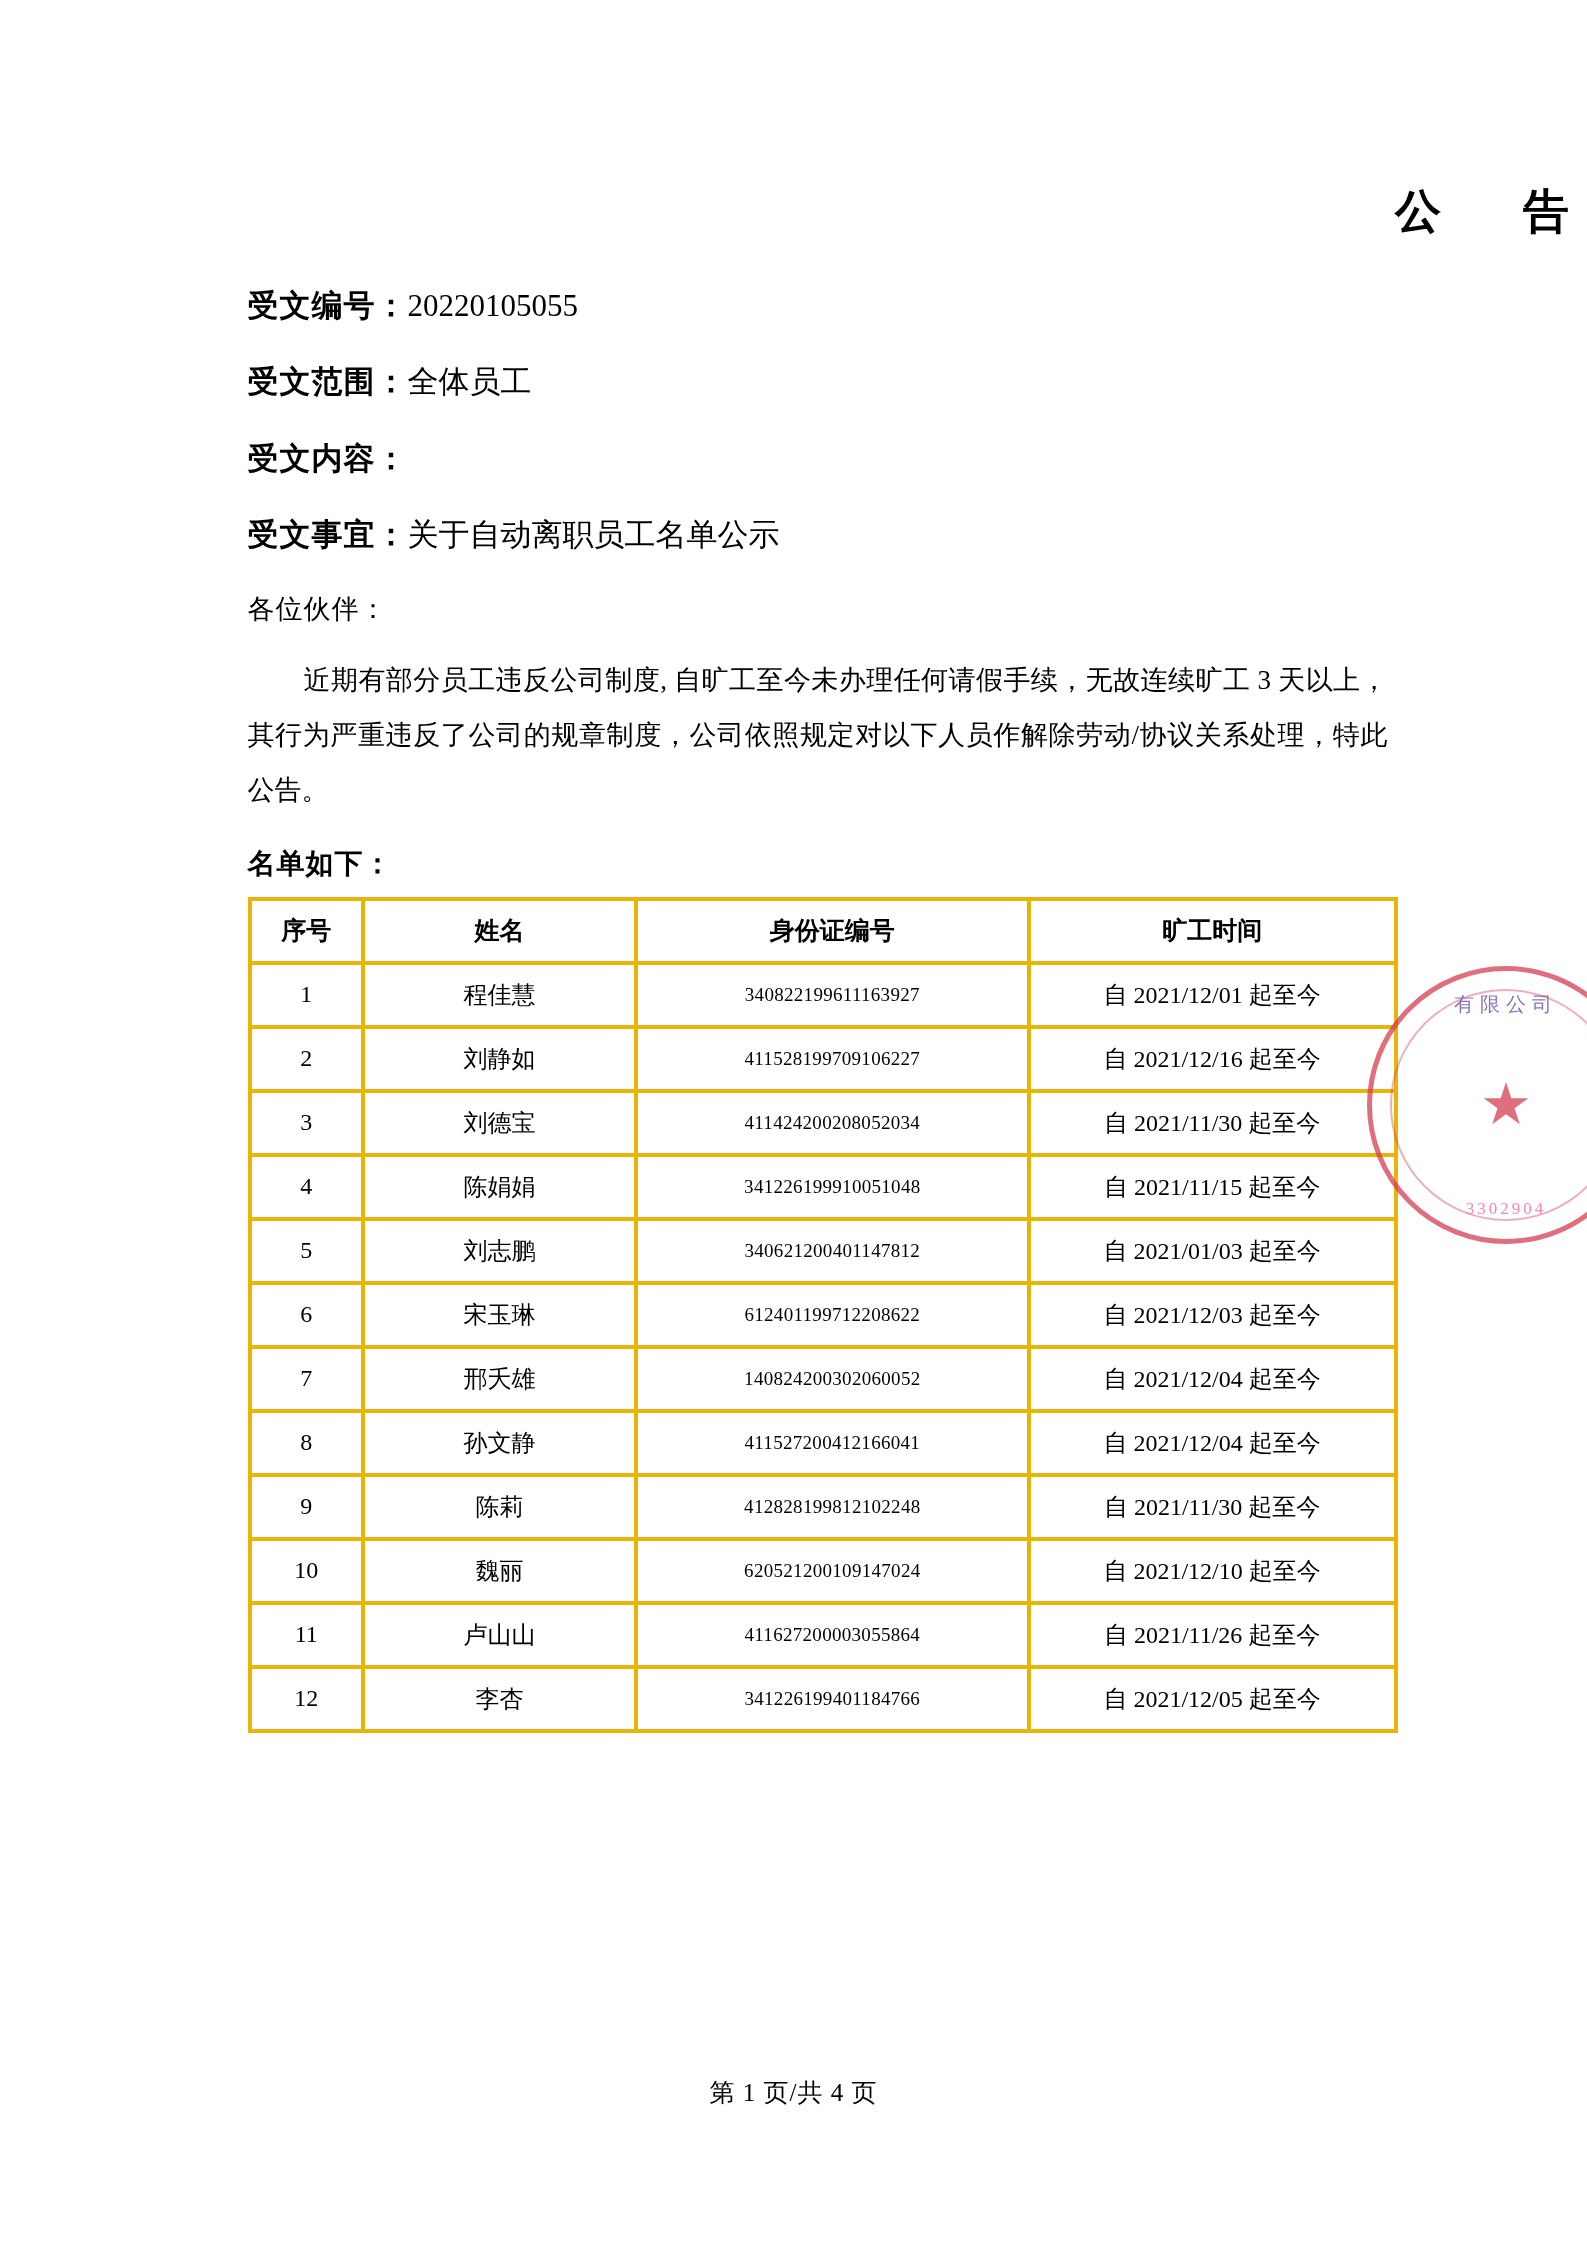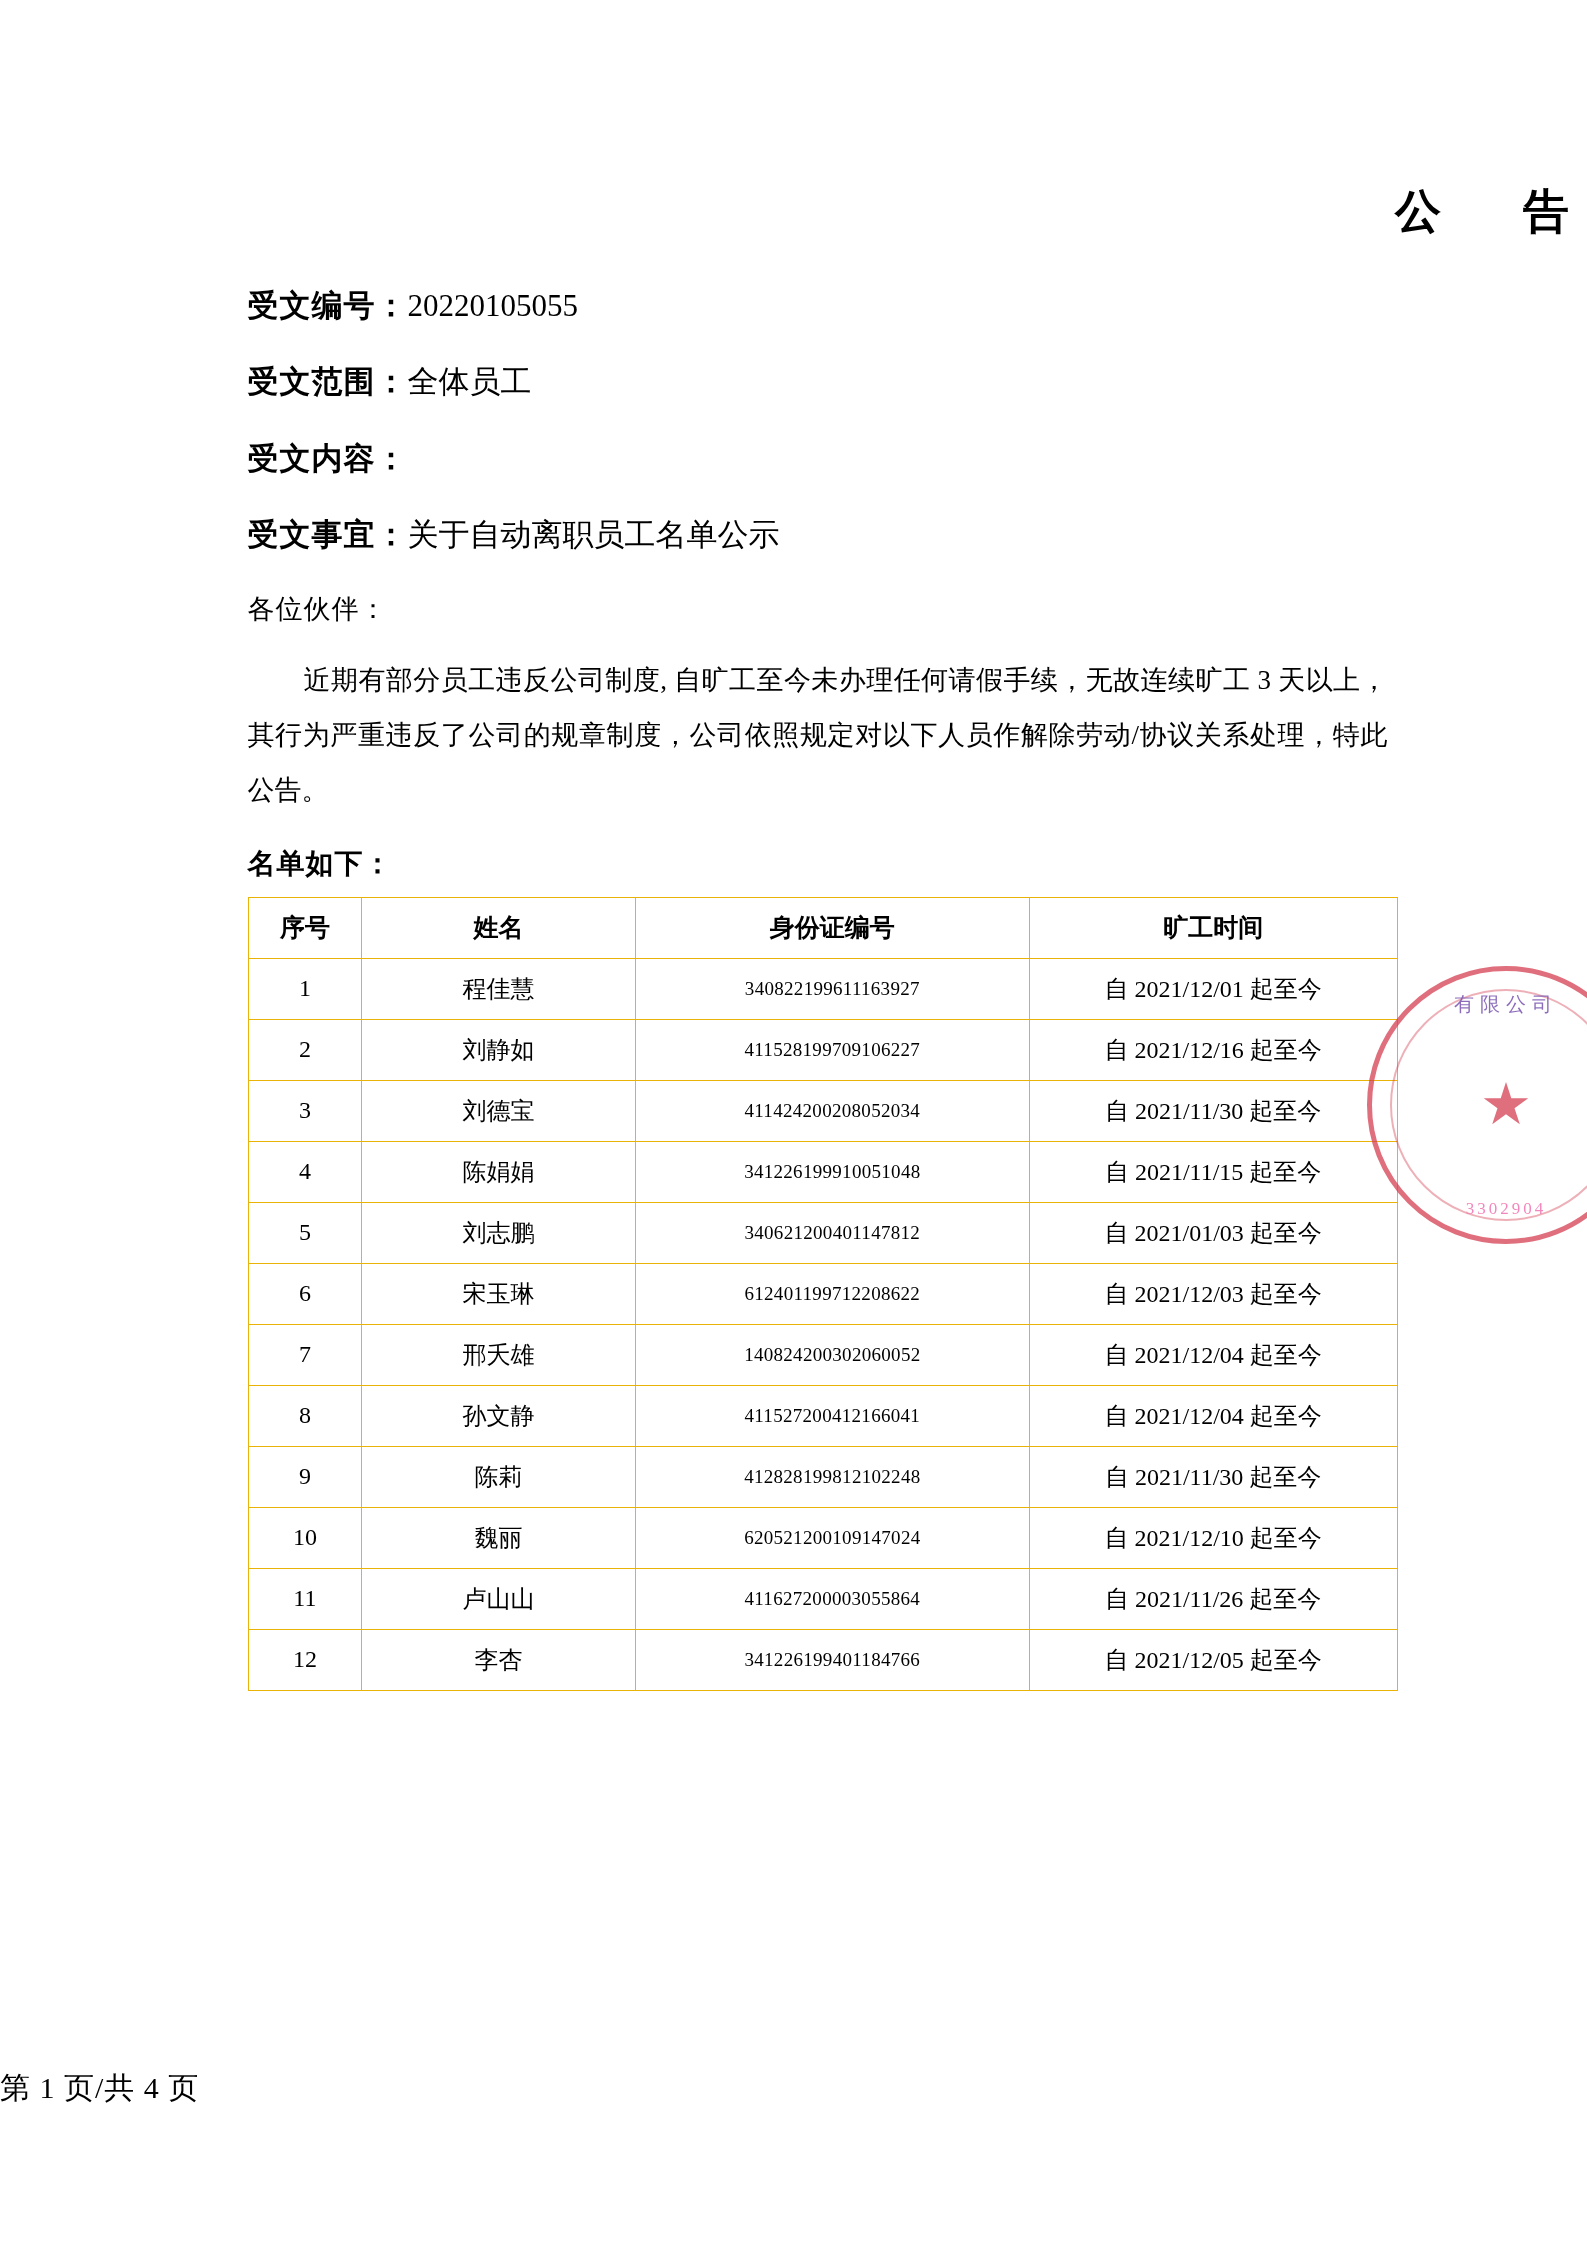--- a/index.html
+++ b/index.html
@@ -73,21 +73,21 @@
     margin-top: 26px;
     letter-spacing: 1px;
   }
   table.roster {
     border-collapse: collapse;
     margin-top: 14px;
     width: 1150px;
     table-layout: fixed;
   }
   table.roster th, table.roster td {
-    border: 1px solid #eab308;
+    border: 4px solid #eab308;
     height: 60px;
     text-align: center;
     vertical-align: middle;
     font-size: 24px;
     padding: 0 16px;
   }
   table.roster th {
     font-weight: bold;
     font-size: 25px;
   }
@@ -98,22 +98,22 @@
   }
   col.c-seq { width: 104px; }
   col.c-name { width: 250px; }
   col.c-id { width: 360px; }
   col.c-time { width: 336px; }
   .footer {
     position: absolute;
     left: 0;
     right: 0;
     bottom: 136px;
-    text-align: left;
-    font-size: 30px;
+    text-align: center;
+    font-size: 25px;
     letter-spacing: 1px;
   }
   
   .seal {
     position: absolute;
     right: -58px;
     top: 966px;
     width: 268px;
     height: 268px;
     border: 5px solid #d4384a;

